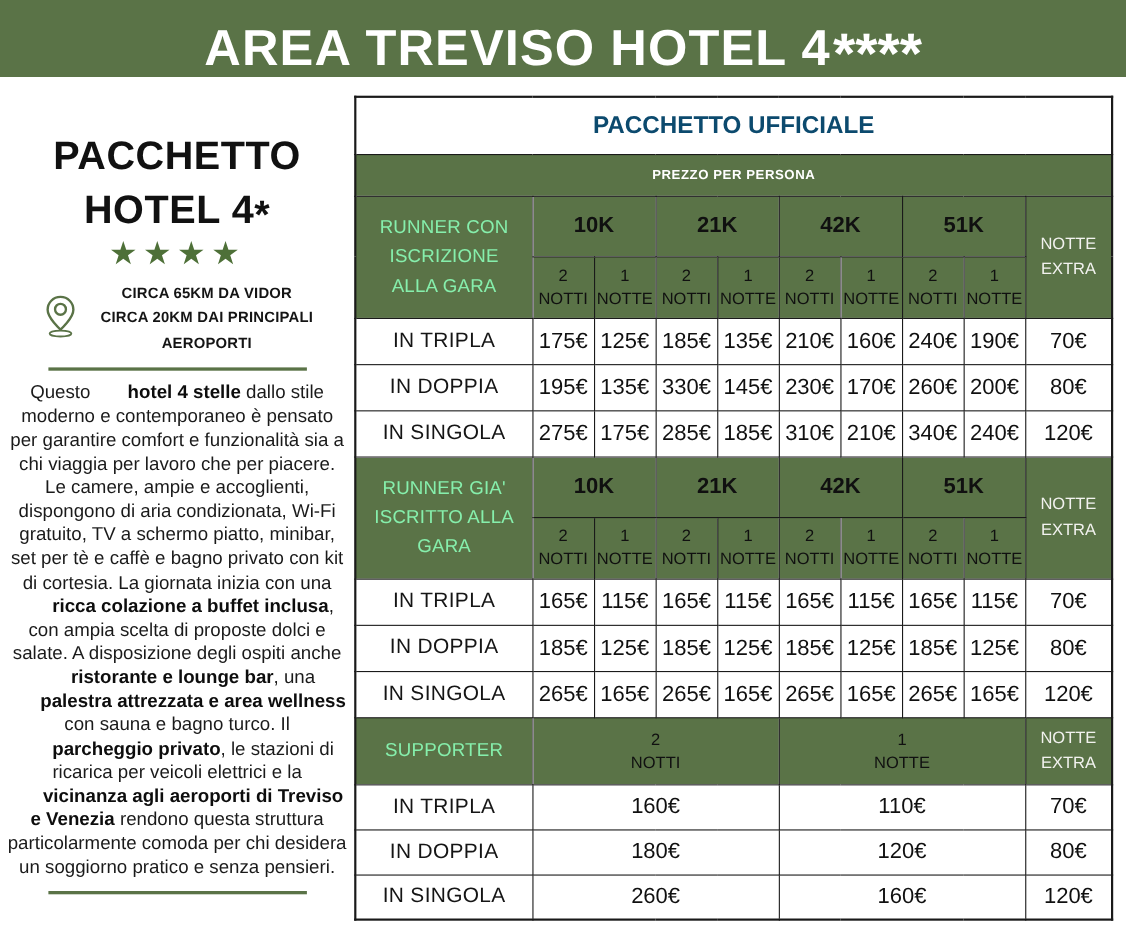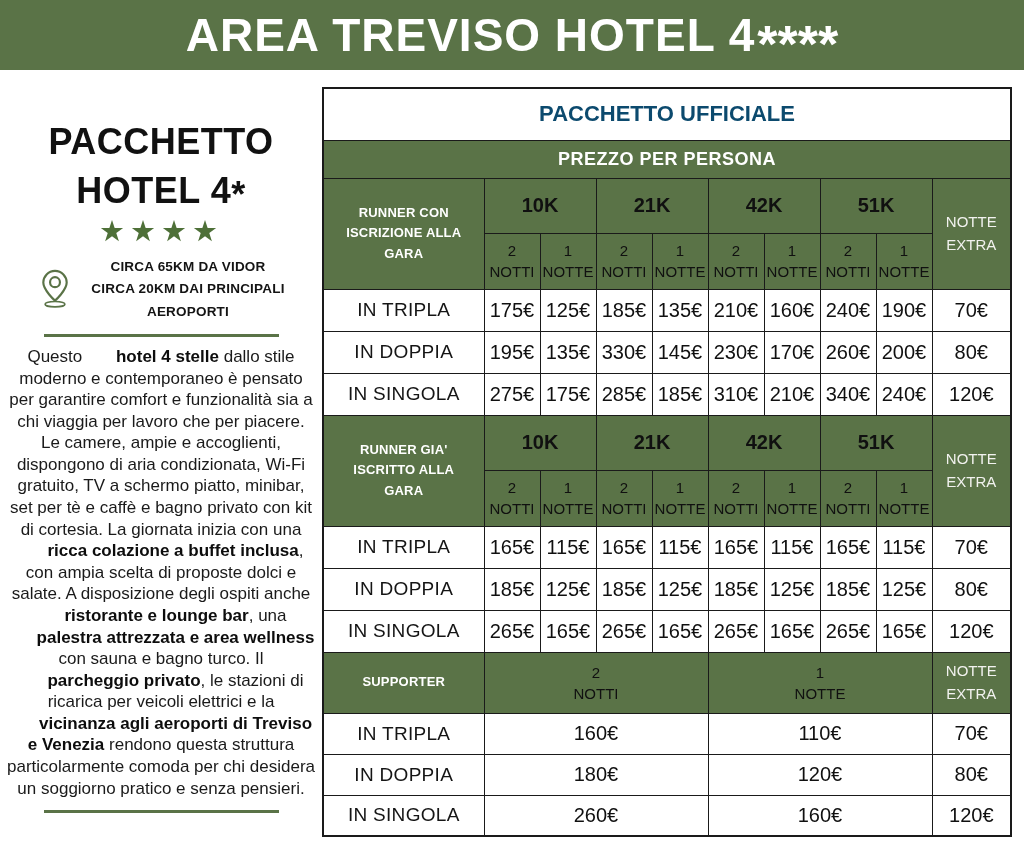--- a/index.html
+++ b/index.html
@@ -3,21 +3,21 @@
 <meta charset="utf-8">
 <style>
   html,body { margin:0; padding:0; background:#ffffff; }
   #page {
     position:relative; width:1024px; height:842px; background:#ffffff;
     font-family:"Liberation Sans", sans-serif; overflow:hidden;
   }
   
   #banner {
     position:absolute; left:0; top:0; width:1024px; height:70px;
-    background:#5a7347; display:flex; align-items:center; justify-content:center;
+    background:#5a7347; display:flex; align-items:flex-end; justify-content:center;
     color:#ffffff; font-weight:bold; font-size:46px; letter-spacing:1px; white-space:nowrap;
   }
   #banner .star-suffix { font-size:52px; position:relative; top:9px; letter-spacing:0px; margin-left:2px; }
   
   #sidebar { position:absolute; left:0; top:78px; width:322px; text-align:center; color:#161616;margin-top:40px; }
   .pkg-title { font-weight:bold; font-size:36px; line-height:1.35; color:#111; letter-spacing:0.5px; }
   .pkg-title .star { position:relative; top:0.12em; }
   .stars-row { color:#4e7038; font-size:29px; letter-spacing:5px; margin-top:2px; line-height:1; }
   .loc-row { display:flex; align-items:center; justify-content:center; gap:18px; margin-top:10px; }
   .loc-text { font-weight:bold; font-size:13.5px; line-height:1.65; color:#141414; letter-spacing:0.2px; }
@@ -25,24 +25,24 @@
   .descr { font-size:17px; line-height:1.27; margin-top:9px; padding:0 6px; color:#1a1a1a; }
   .descr strong { color:#0d0d0d;padding-left:29px; }
   
   #table-wrap { position:absolute; left:322px; top:87px; width:688px; }
   table { border-collapse:collapse; table-layout:fixed; width:688px; border:2px solid #1a1a1a; }
   td { border:1.5px solid #1a1a1a; text-align:center; vertical-align:middle; padding:0; overflow:hidden; }
   .green { background:#5a7347; }
   .r-title { height:52px; }
   .r-title td { font-size:22px; font-weight:bold; color:#0c4a6e; background:#ffffff; }
   .r-prezzo { height:38px; }
-  .r-prezzo td { font-size:18px; font-weight:bold; color:#ffffff; letter-spacing:0.5px;margin-left:28px; }
+  .r-prezzo td { font-size:12px; font-weight:bold; color:#ffffff; letter-spacing:0.5px;margin-left:28px; }
   .r-dist { height:55px; }
   .r-nights { height:56px; }
-  .sec-label { color:#ffffff; font-weight:bold; font-size:13px; line-height:1.55; padding:0 10px; letter-spacing:0.2px; }
+  .sec-label { color:#86efac; font-weight:normal; font-size:17px; line-height:1.55; padding:0 10px; letter-spacing:0.2px; }
   .dist { font-weight:bold; font-size:20px; color:#101010; }
   .night { font-size:15px; color:#101010; line-height:1.4; }
   .night .n, .night .w { display:block; }
   .extra-h { color:#f2f2ef; font-size:15px; line-height:1.5; padding:0 10px; }
   .r-data { height:42px; }
   .r-data-s { height:41px; }
   .row-label { font-size:19px; color:#151515; background:#fff; letter-spacing:0.3px; }
   .price { font-size:20px; color:#101010; background:#fff; }
   .r-supp { height:61px; }
 </style>

